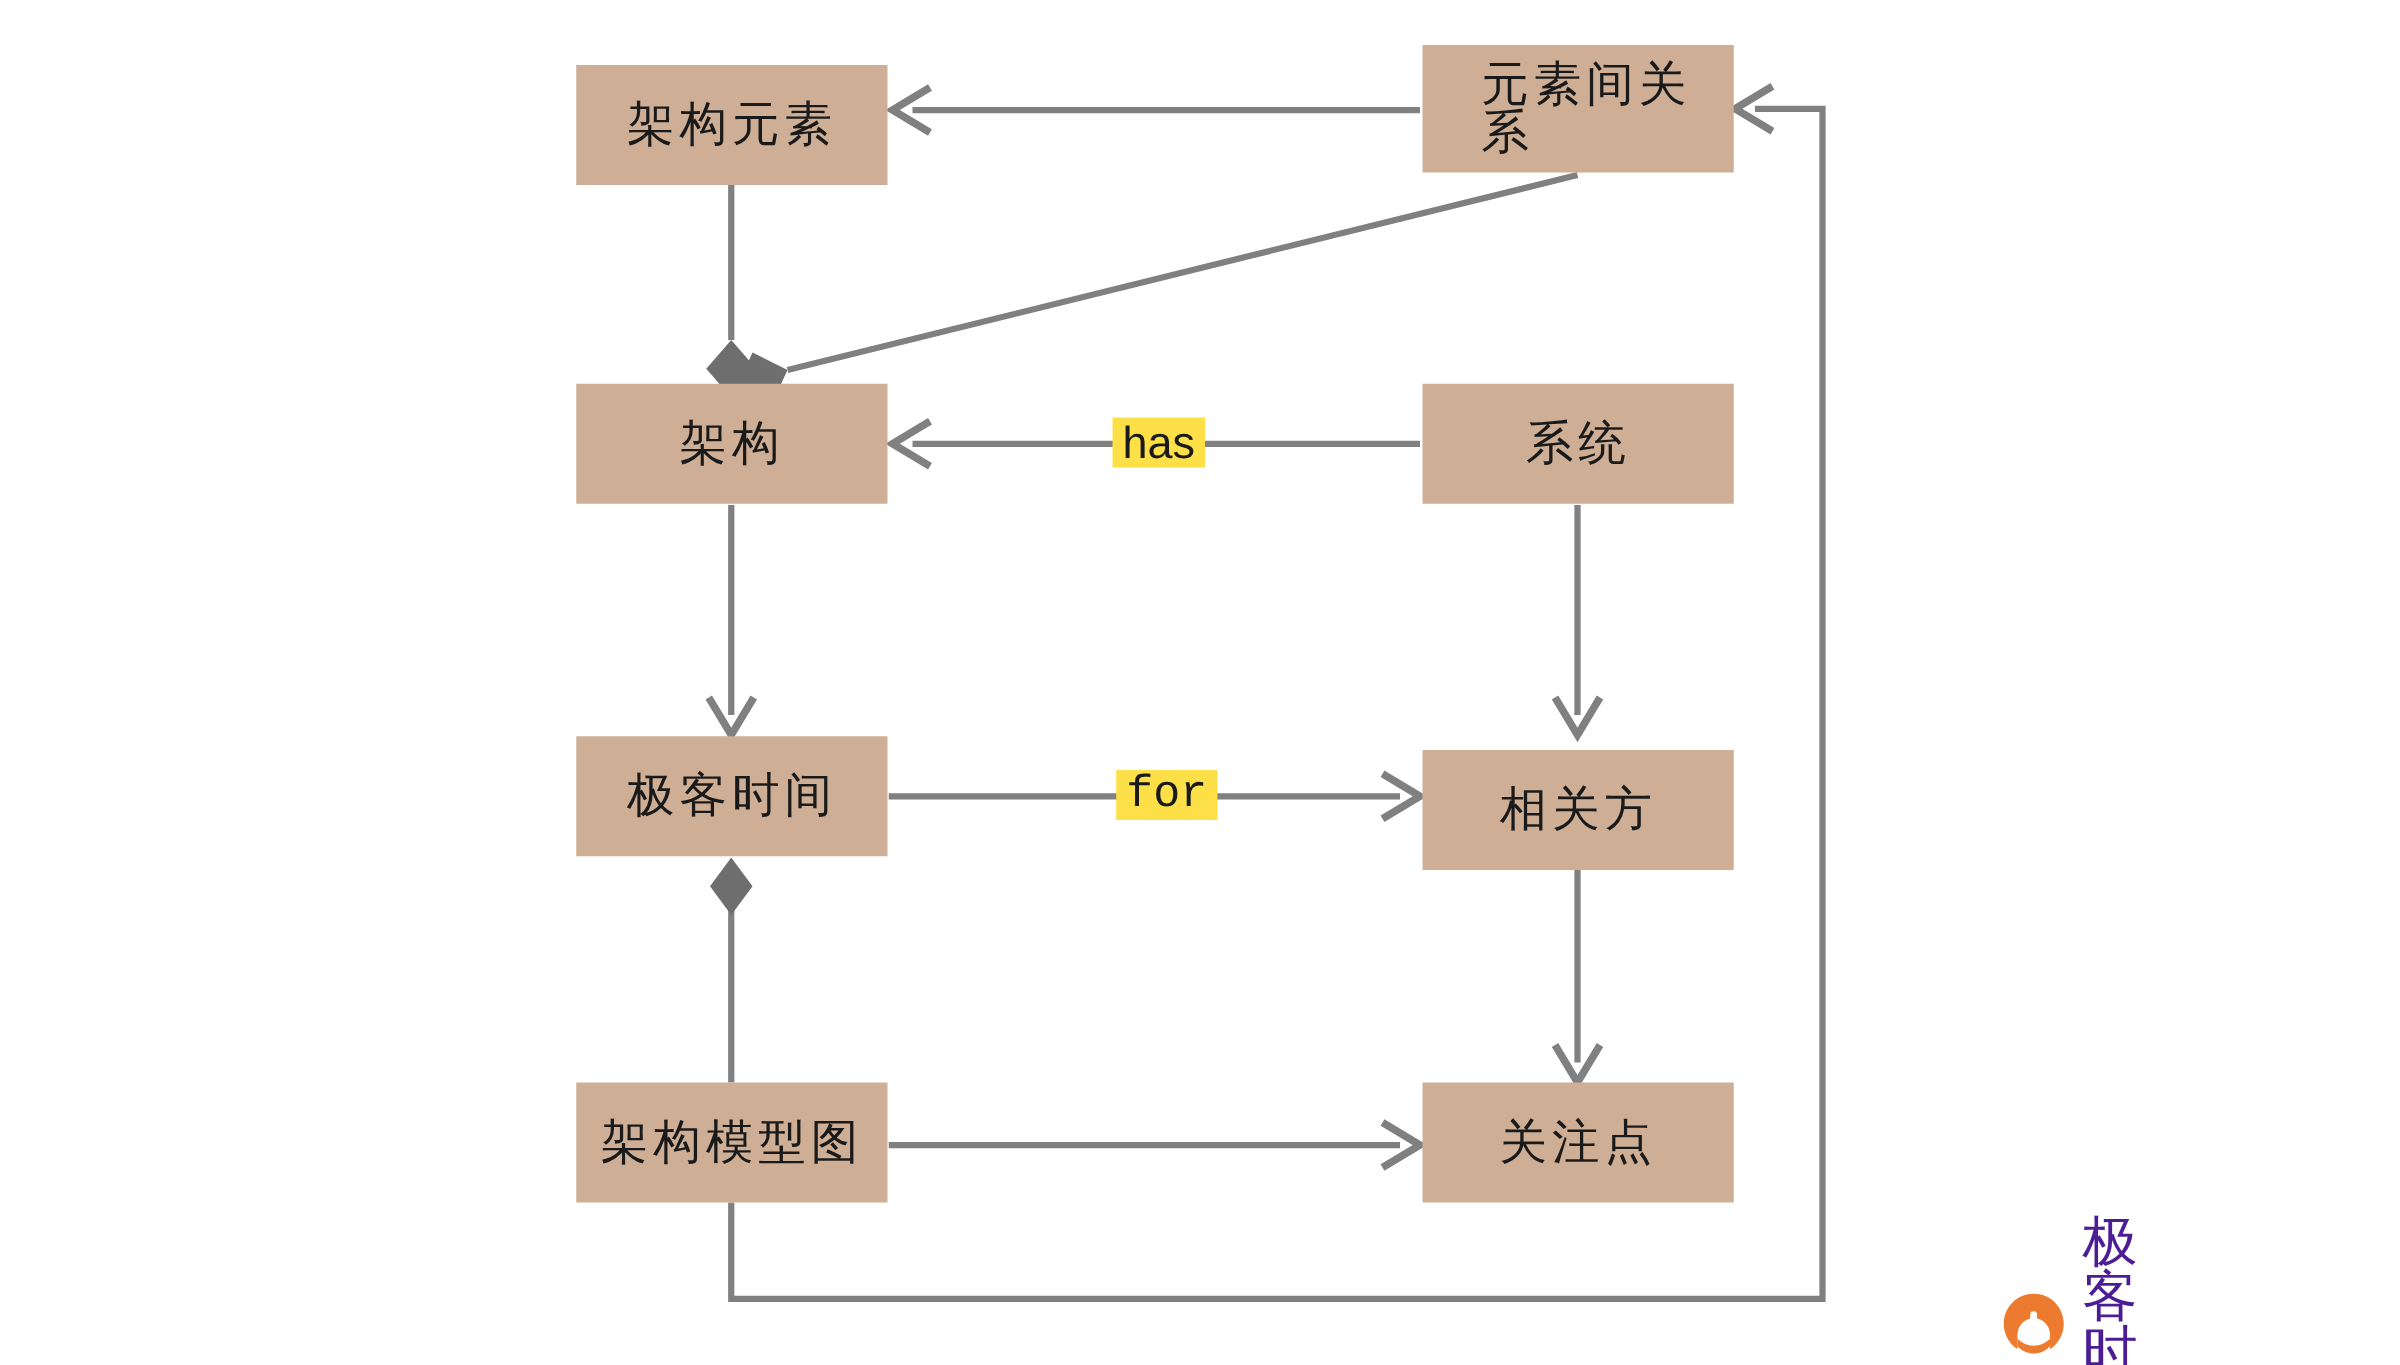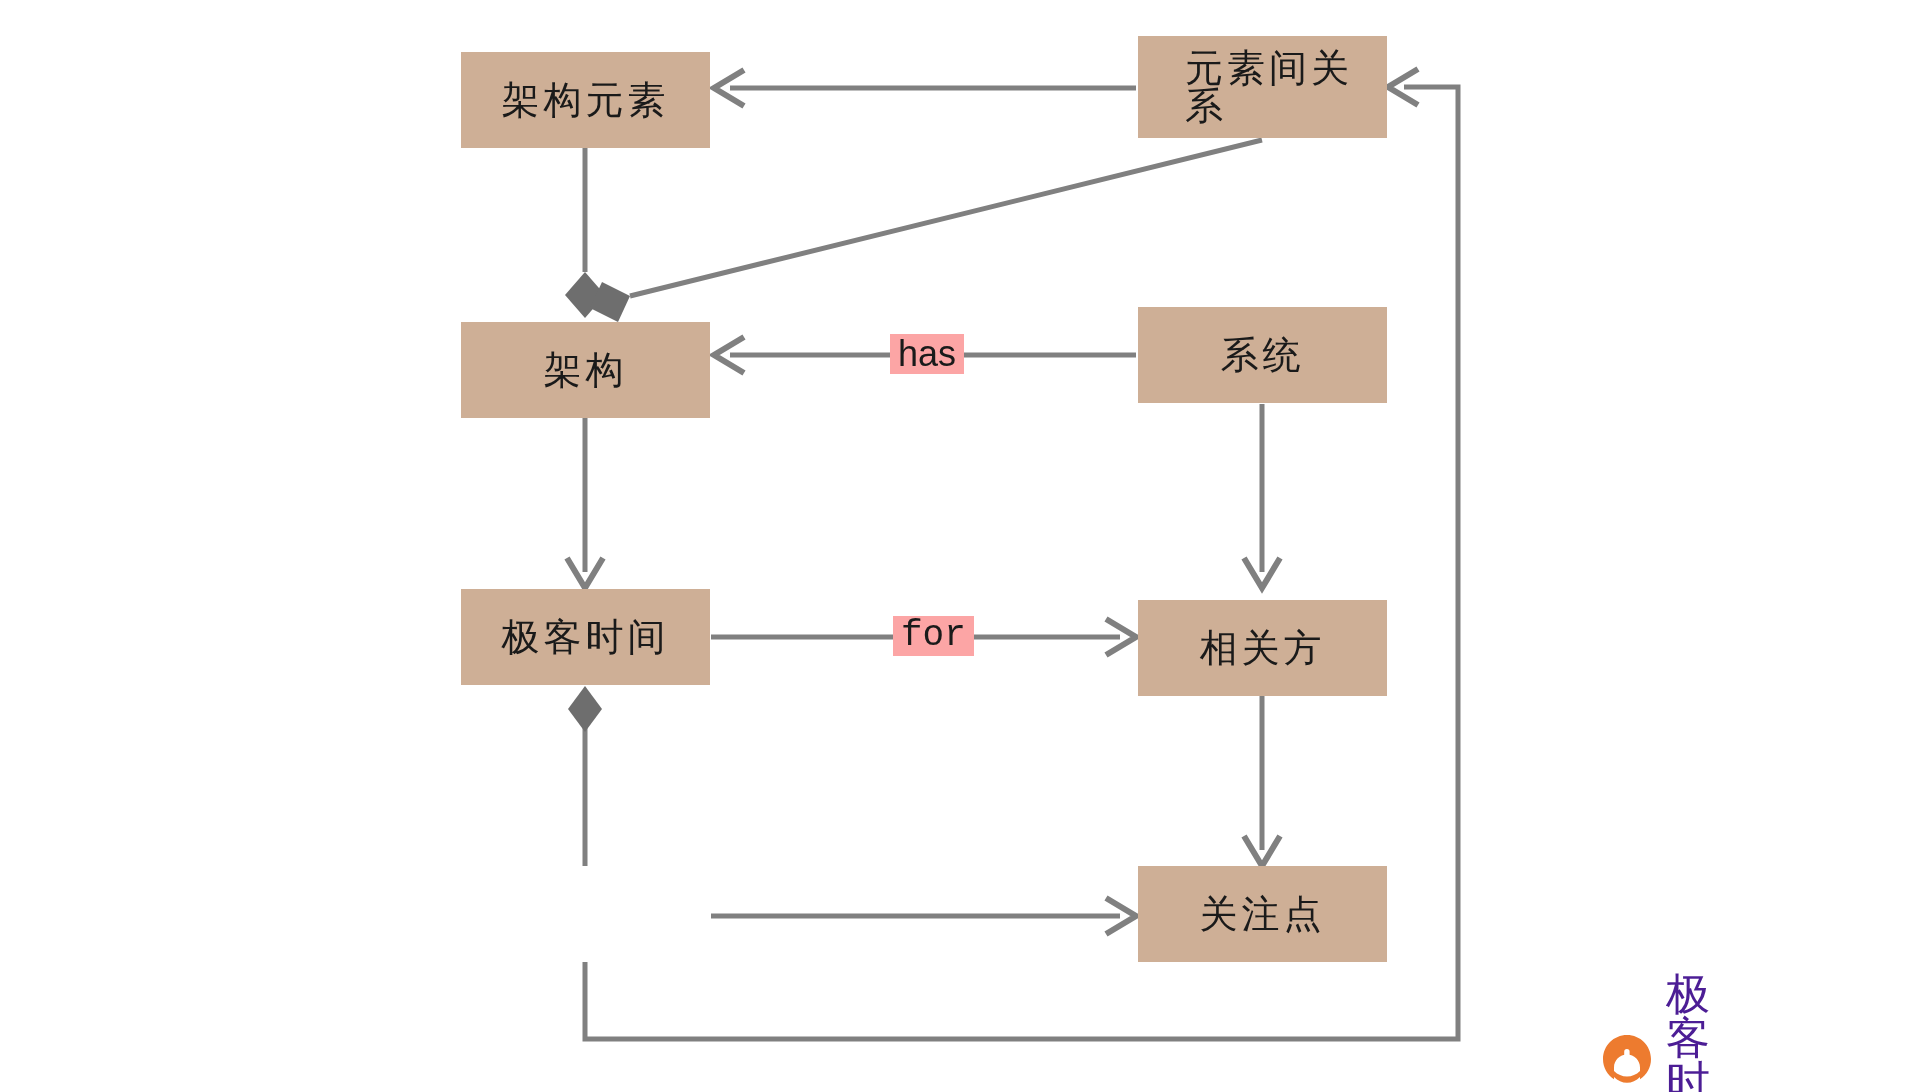--- a/index.html
+++ b/index.html
@@ -38,21 +38,21 @@
     background: #ceaf96;
     color: #1a1a1a;
     font-size: 38px;
     letter-spacing: 4px;
     line-height: 1;
     font-family: "Liberation Sans", "DejaVu Sans", sans-serif;
     user-select: none;
   }
   .edge-label {
     position: absolute;
-    background: #fca5a5;
+    background: #fde047;
     color: #1a1a1a;
     font-size: 36px;
     line-height: 1;
     padding: 2px 8px;
     font-family: "Liberation Sans", "DejaVu Sans", sans-serif;
     user-select: none;
     white-space: nowrap;
   }
   .brand-logo {
     position: absolute;
@@ -141,28 +141,29 @@
     <g>
       <path d="M 585,962 L 585,1039 L 1458,1039 L 1458,87 L 1404,87" fill="none" stroke="#808080" stroke-width="5" stroke-linejoin="miter"></path>
       <path d="M 1418,69 L 1388,87 L 1418,105" fill="none" stroke="#808080" stroke-width="6" stroke-linejoin="miter"></path>
     </g>
   </svg>
 
   <div class="node-box" style="left:461px; top:52px; width:249px; height:96px;">架构元素</div>
 
   <div class="node-box" style="left:1138px; top:36px; width:249px; height:102px;padding-left:47px;">元素间关系</div>
 
-  <div class="node-box" style="left:461px; top:307px; width:249px; height:96px;margin-top:15px;">架构</div>
+  <div class="node-box" style="left:461px; top:307px; width:249px; height:96px;">架构</div>
 
   <div class="node-box" style="left:1138px; top:307px; width:249px; height:96px;">系统</div>
 
   <div class="node-box" style="left:461px; top:589px; width:249px; height:96px;">极客时间</div>
 
   <div class="node-box" style="left:1138px; top:589px; width:249px; height:96px;margin-top:11px;">相关方</div>
 
+  <div class="node-box" style="left:461px; top:866px; width:249px; height:96px;">架构模型图</div>
 
   <div class="node-box" style="left:1138px; top:866px; width:249px; height:96px;">关注点</div>
 
   <div class="edge-label" style="left:890px; top:334px;">has</div>
 
   <div class="edge-label" style="left:893px; top:616px;font-family:Liberation Mono, monospace;">for</div>
 
   <div class="brand-logo">
     <span class="brand-mark">
       <svg width="54" height="54" viewBox="0 0 54 54">

